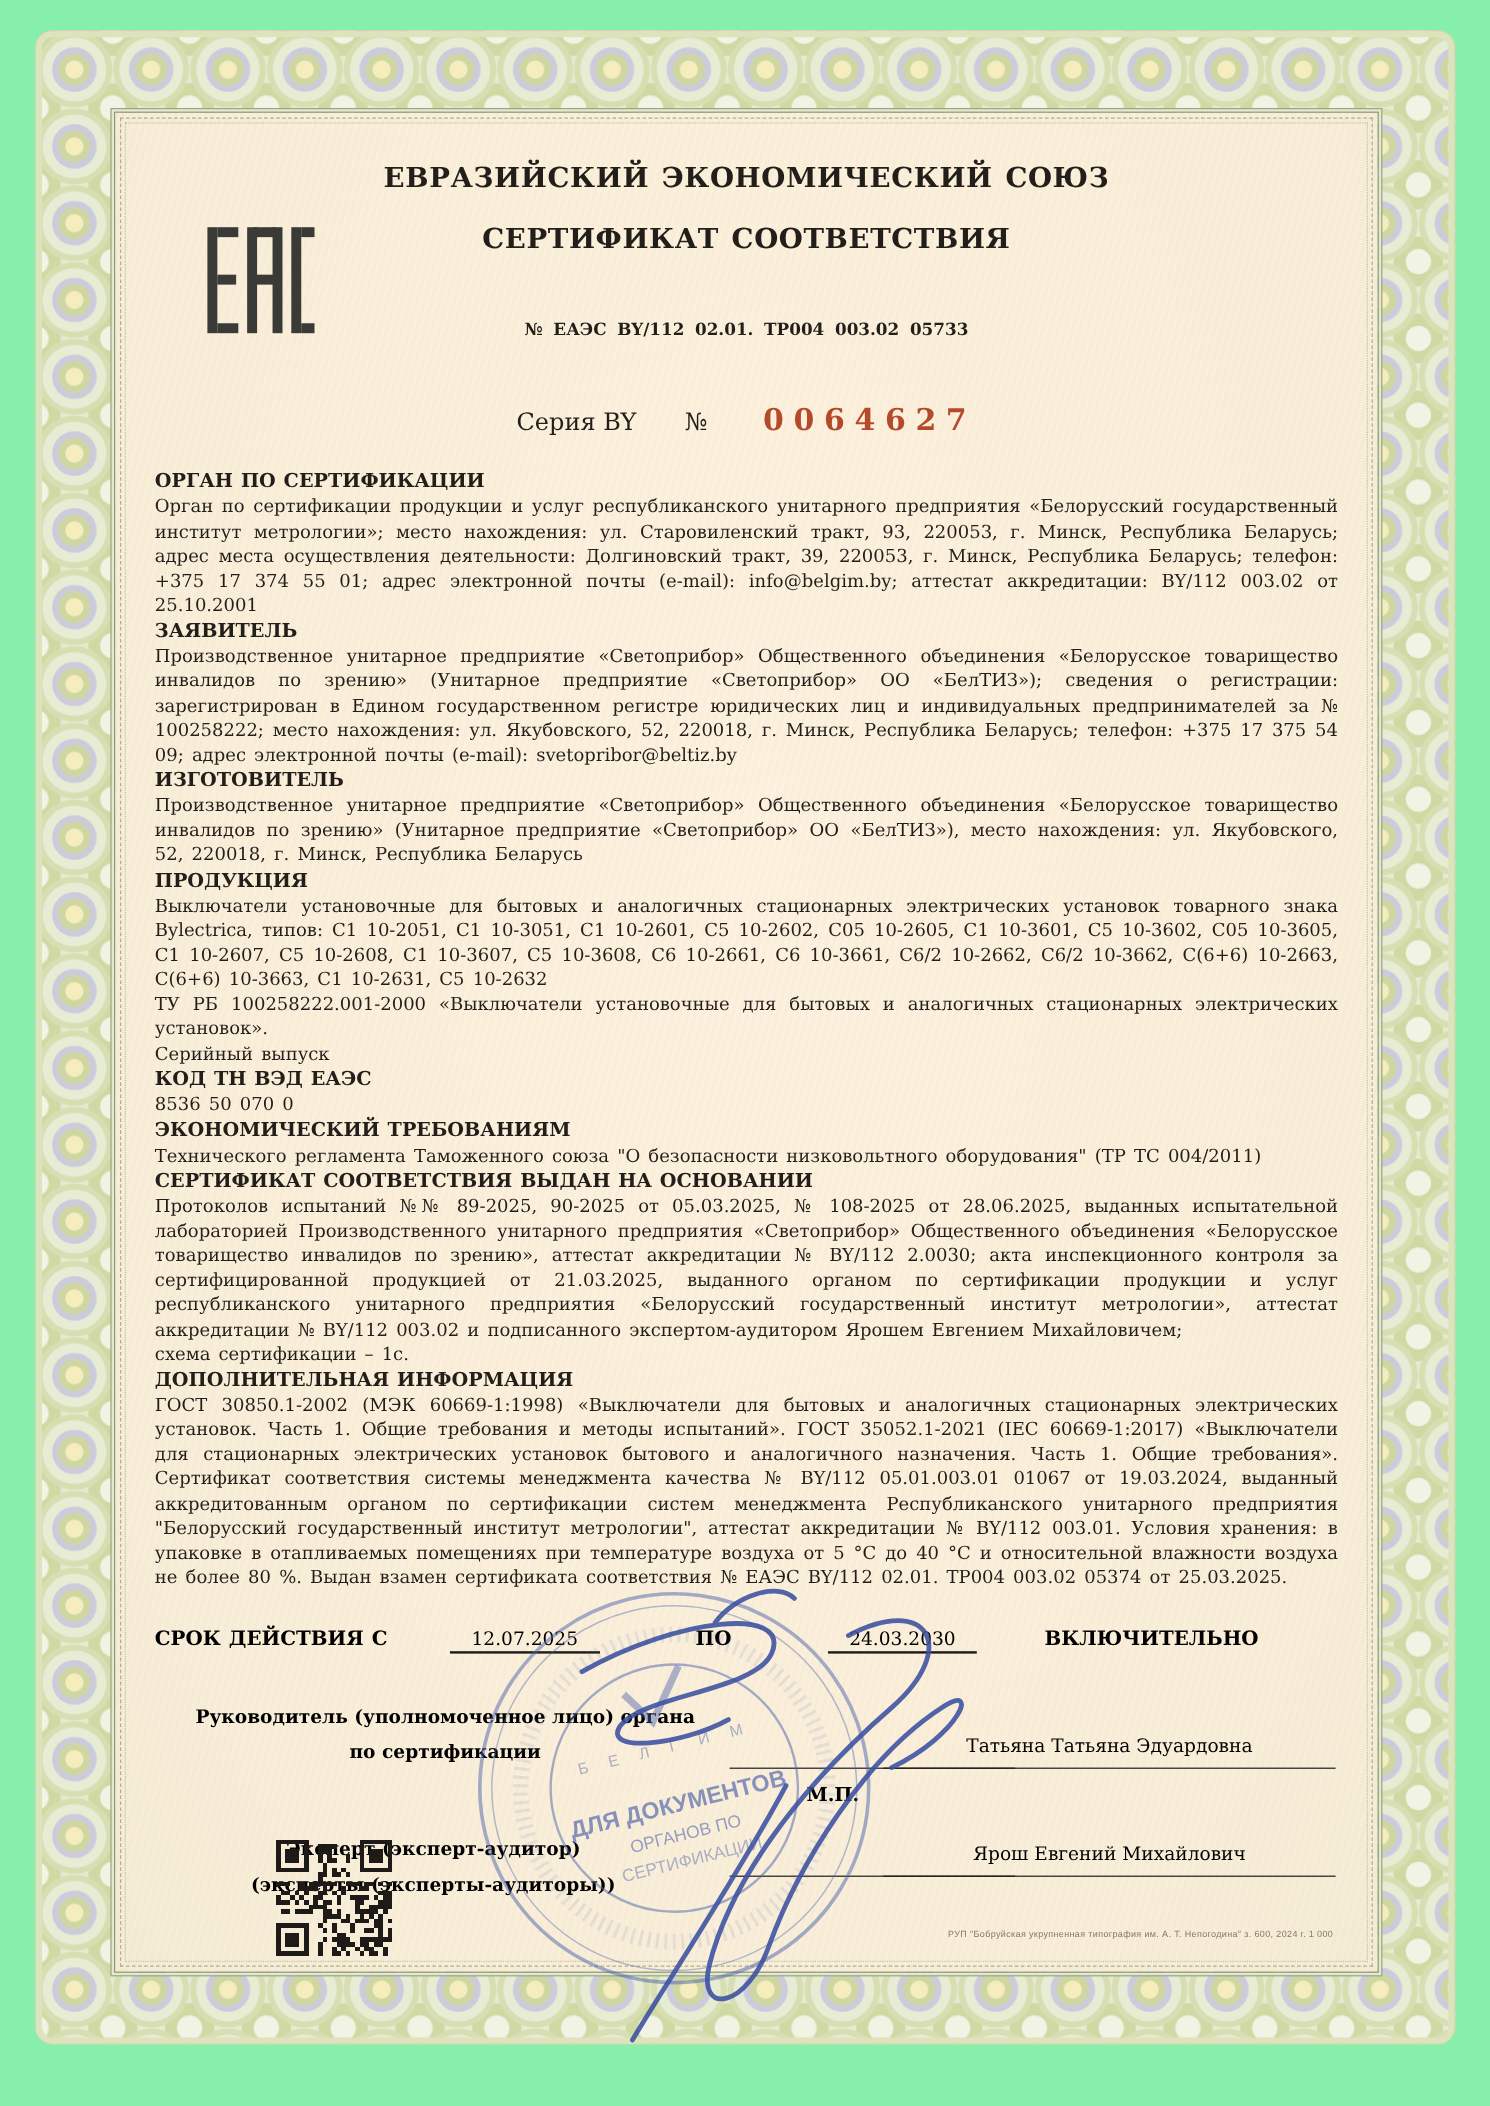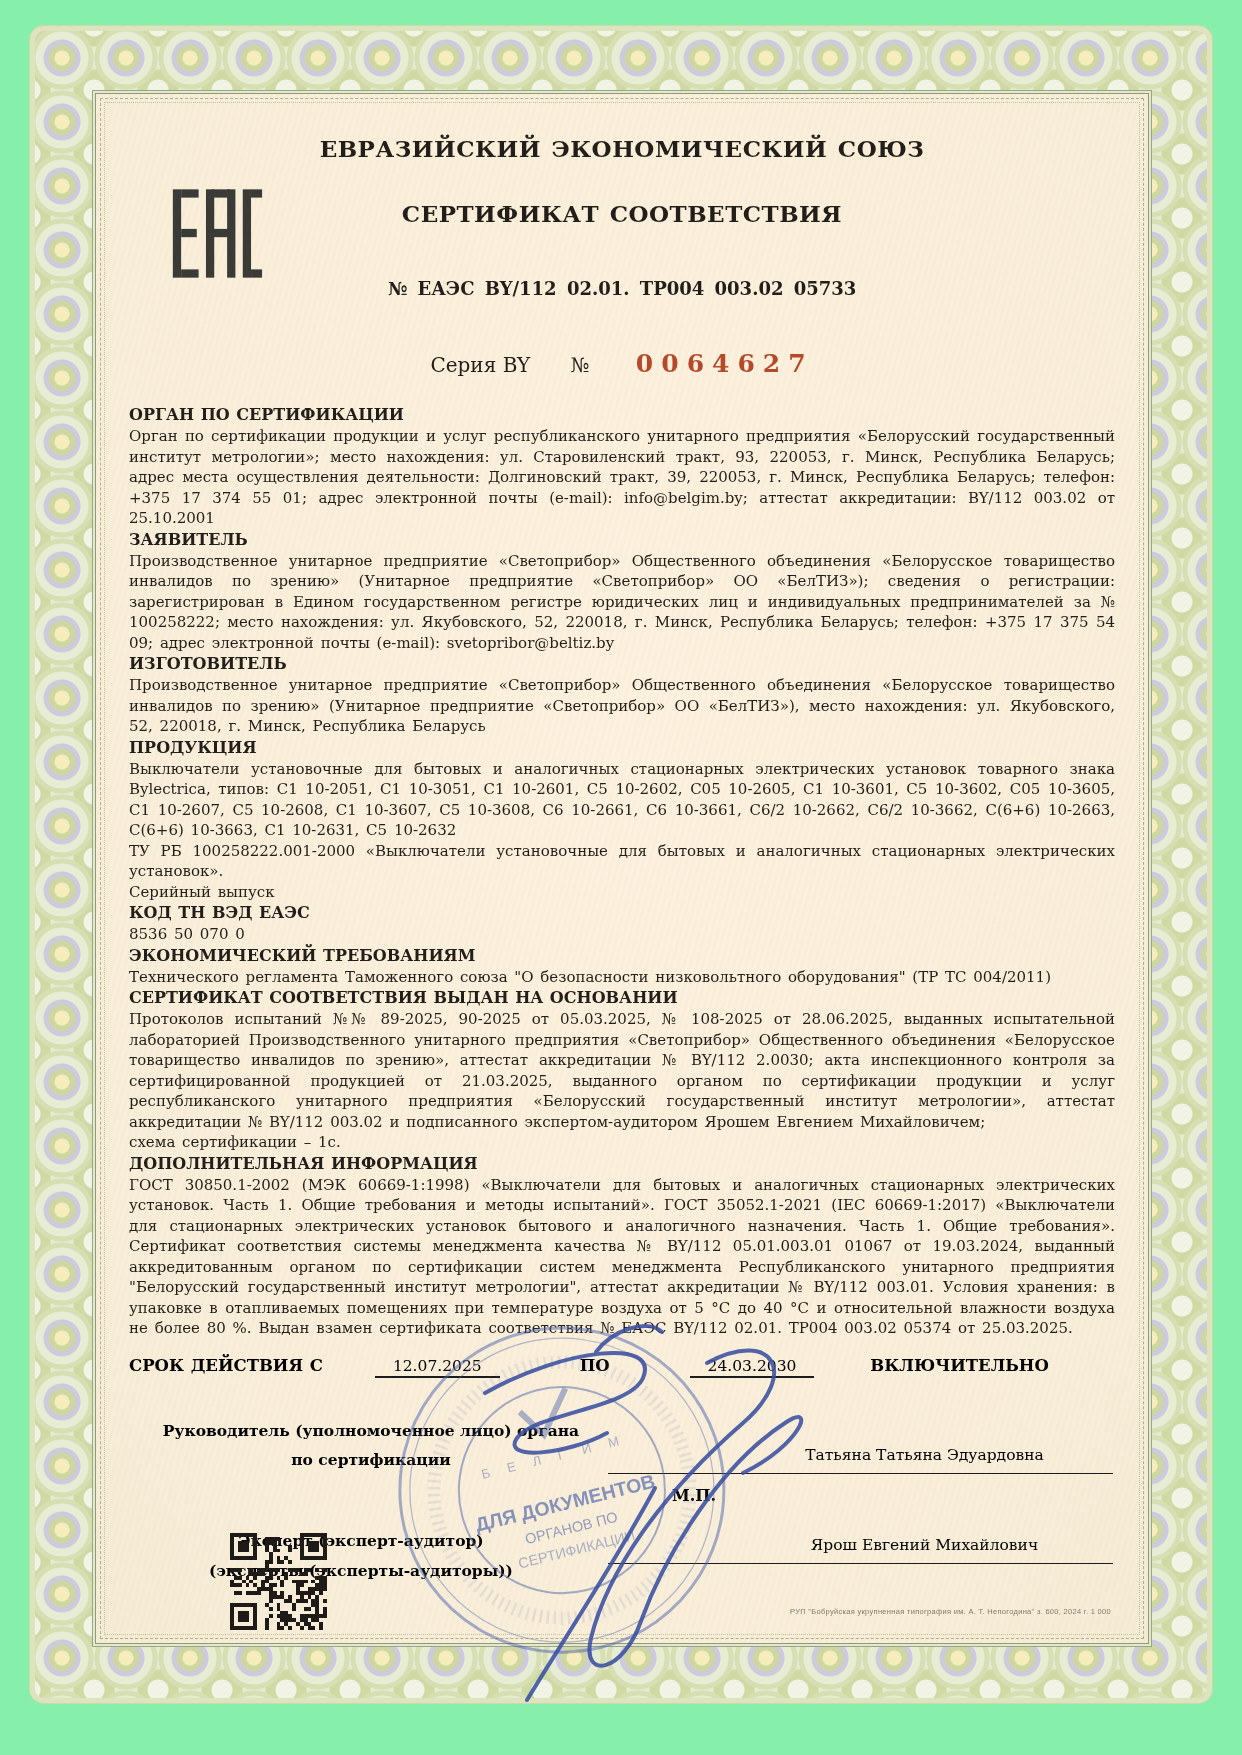--- a/index.html
+++ b/index.html
@@ -18,22 +18,22 @@
     background:
       repeating-linear-gradient(105deg, rgba(221,188,148,.05) 0 3px, rgba(255,255,255,0) 3px 6px),
       radial-gradient(ellipse at 50% 40%, #fdf2df 0%, #faefdb 55%, #f5ecd6 100%);
     border:1px solid #8e9c74;box-shadow:0 0 0 2px #e4e7d2, 0 0 0 3px #9aa67e;overflow:hidden;}
   .paper::before{content:"";position:absolute;inset:4px;border:1px dashed #a9b289;pointer-events:none;}
   .paper::after{content:"";position:absolute;inset:8px;border:1px dotted rgba(150,160,115,.55);pointer-events:none;}
   .content{position:absolute;inset:0;padding:42px 33px 0 33px;color:#221e19;
     font-size:15px;line-height:20.5px;text-align:justify;word-spacing:2px;}
   
   .t-union{font-size:23px;line-height:26px;font-weight:bold;text-align:center;letter-spacing:.5px;}
-  .t-cert{font-size:23px;line-height:26px;font-weight:bold;text-align:center;letter-spacing:.5px;margin-top:39px;}
-  .t-num{font-size:18px;line-height:24px;font-weight:bold;text-align:center;margin-top:50px;word-spacing:4px;}
+  .t-cert{font-size:23px;line-height:26px;font-weight:bold;text-align:center;letter-spacing:.5px;margin-top:25px;}
+  .t-num{font-size:14px;line-height:24px;font-weight:bold;text-align:center;margin-top:50px;word-spacing:4px;}
   .t-series{font-size:20px;line-height:30px;text-align:center;margin-top:48px;word-spacing:0;}
   .t-series .lbl{margin-right:34px;}
   .t-series .no{margin-right:40px;}
   .serial{color:#b54a2b;font-weight:bold;font-size:25px;letter-spacing:8px;
           font-family:"DejaVu Serif","Liberation Serif",serif;margin-top:24px;}
   .eac{position:absolute;left:75px;top:92px;width:92px;height:95px;}
   .body{margin-top:24px;}
   .h{font-weight:bold;font-size:16px;line-height:22px;text-align:left;word-spacing:1px;}
   .p{margin:0;}
   

